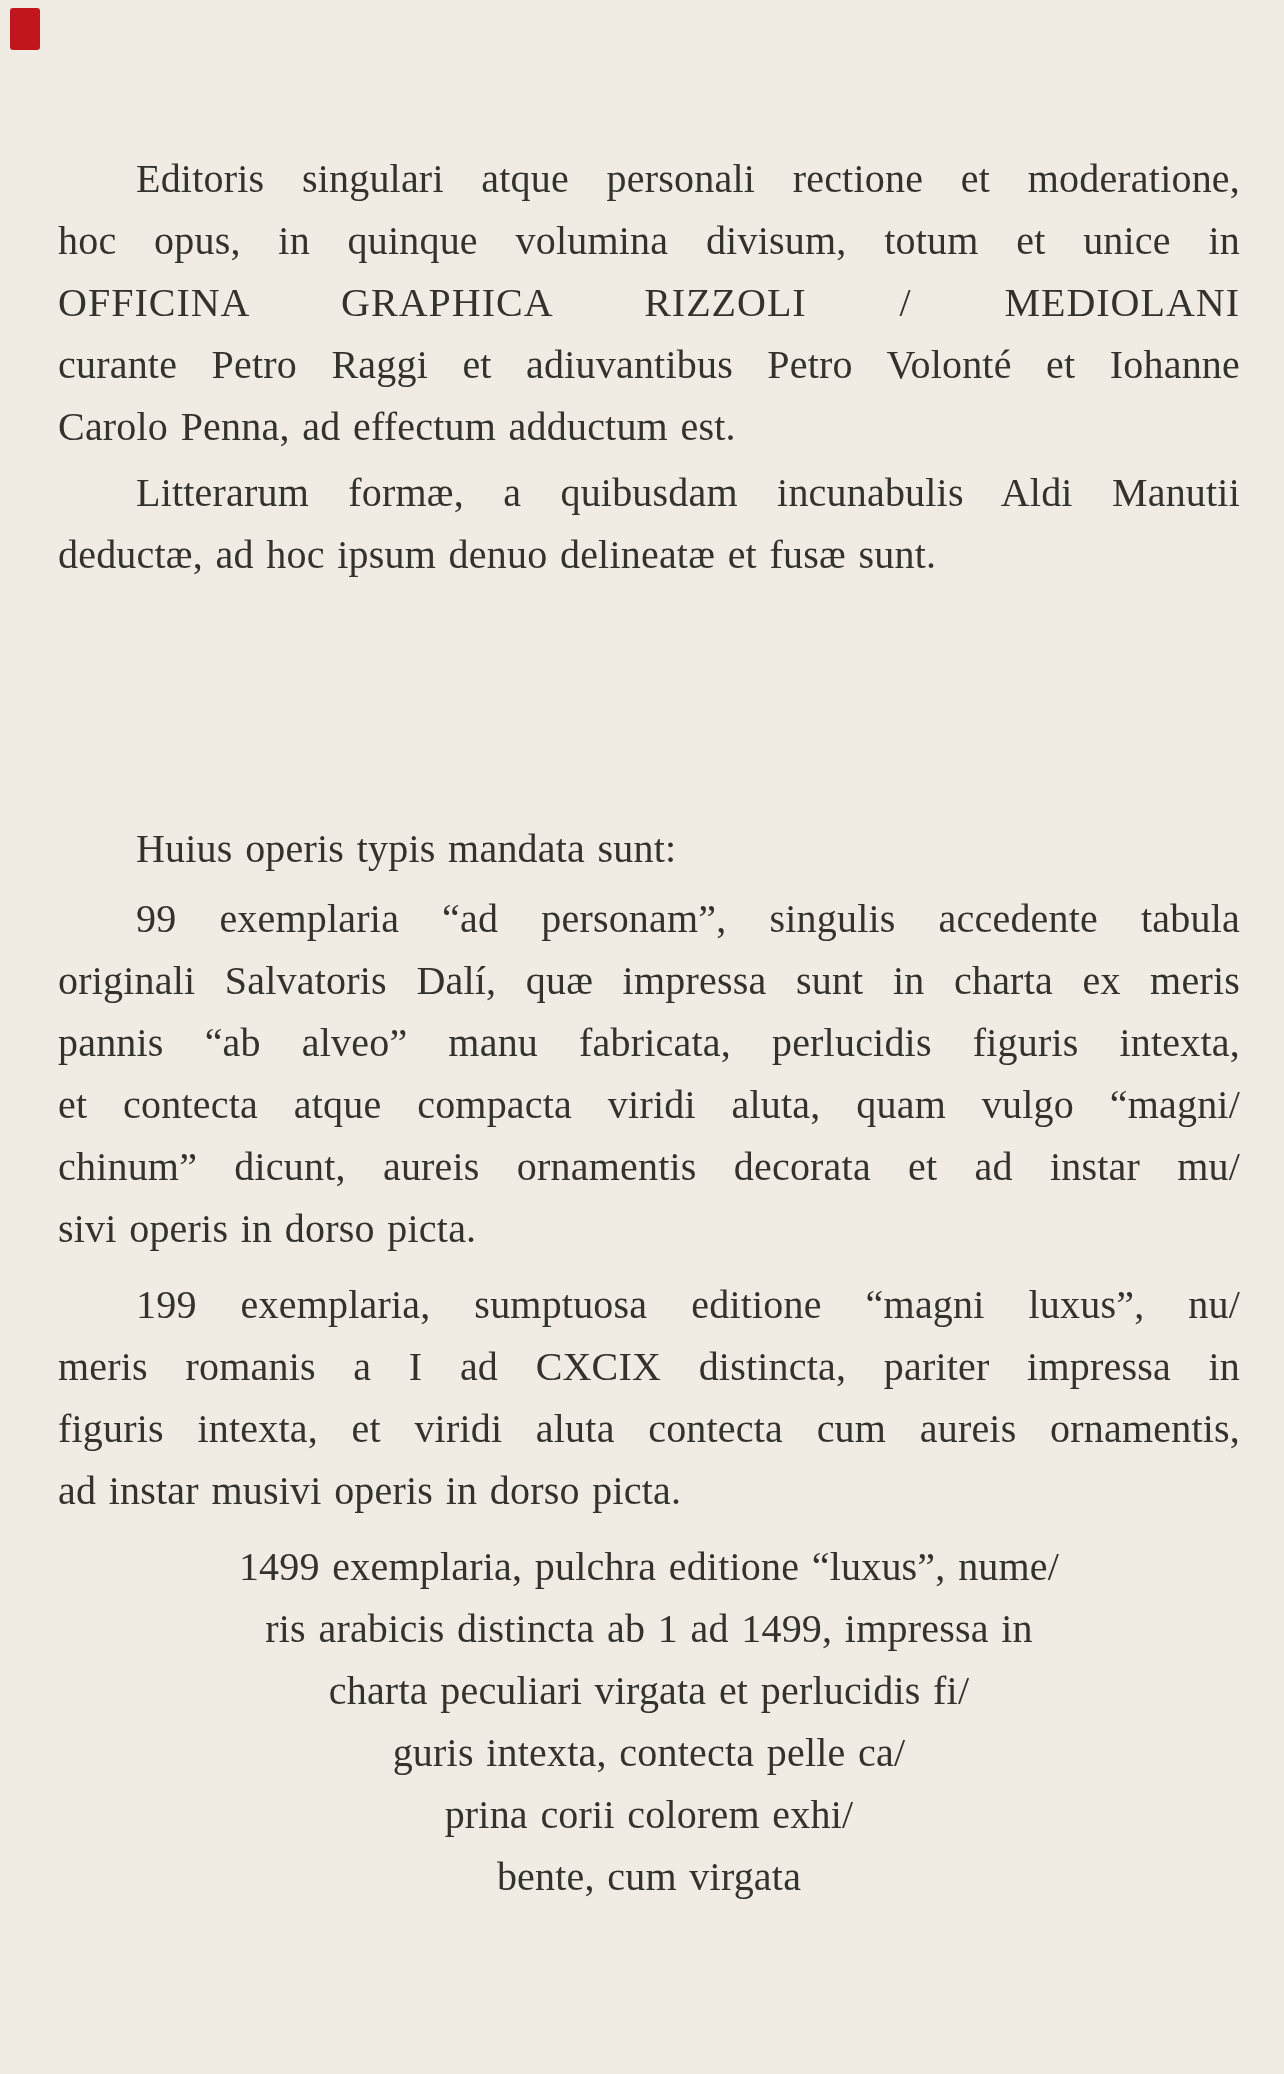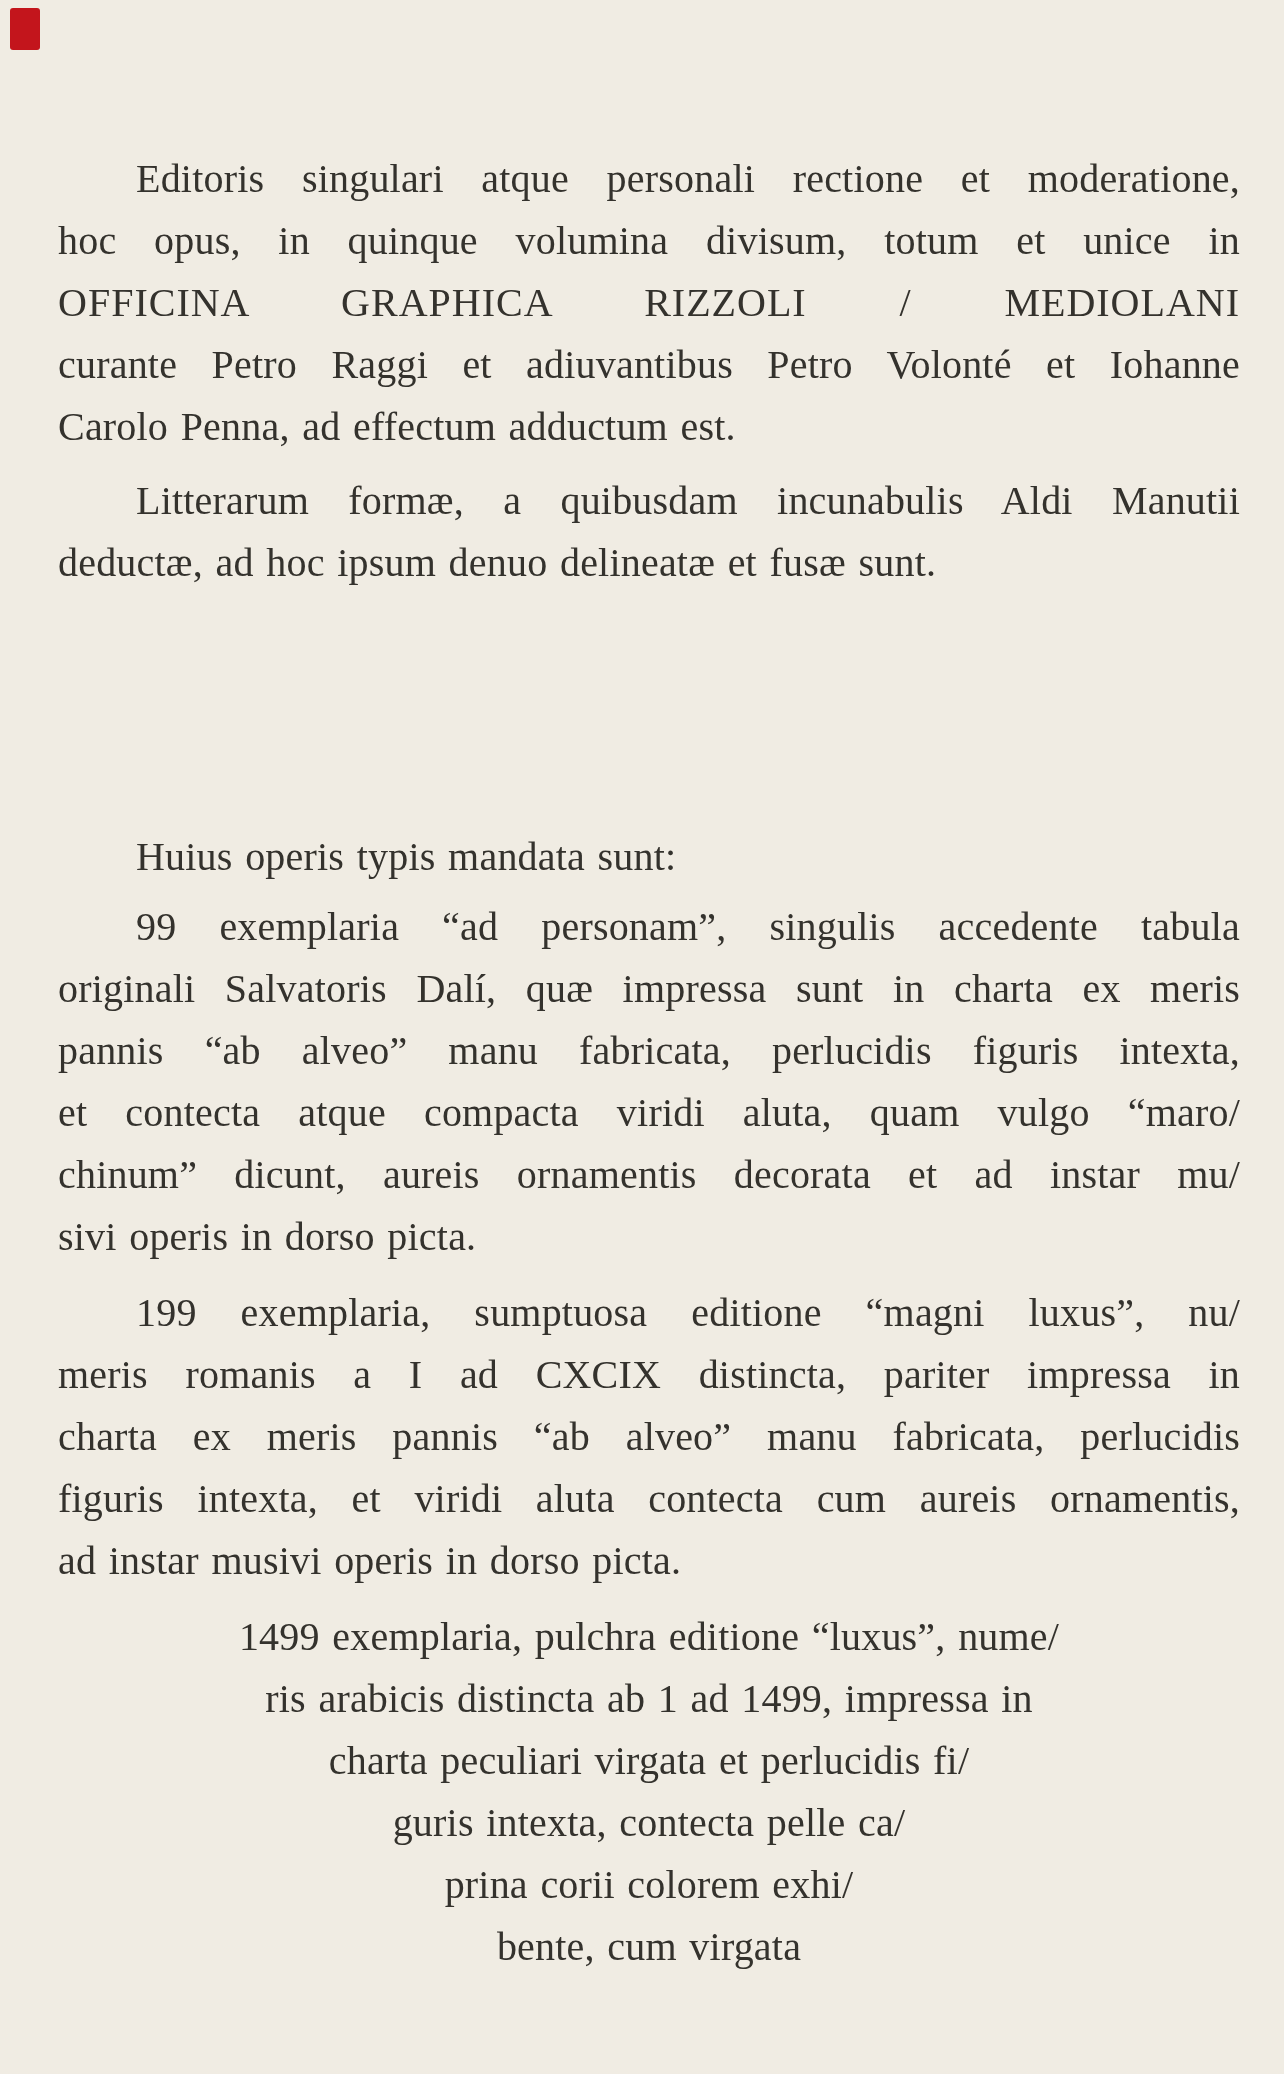--- a/index.html
+++ b/index.html
@@ -37,21 +37,21 @@
     text-align-last: justify;
     text-justify: inter-word;
     word-spacing: 0.06em;
     letter-spacing: 0.2px;
   }
   .line.last { text-align-last: left; }
   .line.natural { text-align: center; text-align-last: left; }
   .line.center { text-align: left; text-align-last: center; }
   .line.indent { padding-left: 78px; }
   .line.caps { font-size: 40px; letter-spacing: 1px; }
-  .p-typeface { margin-top: 12px; }
+  .p-typeface { margin-top: 4px; }
   .heading-block { margin-top: 232px; }
   .p-99 { margin-top: 8px; }
   .p-199 { margin-top: 14px; }
   .p-1499 { margin-top: 14px; }
 </style>
 </head>
 <body>
 
 <div class="page" style="background: rgb(240, 236, 227); color: rgb(52, 50, 45);">
 
@@ -71,29 +71,28 @@
   </div>
 
   <div class="heading-block">
     <div class="line indent natural">Huius operis typis mandata sunt:</div>
   </div>
 
   <div class="p-99">
     <div class="line indent">99 exemplaria “ad personam”, singulis accedente tabula</div>
     <div class="line">originali Salvatoris Dalí, quæ impressa sunt in charta ex meris</div>
     <div class="line">pannis “ab alveo” manu fabricata, perlucidis figuris intexta,</div>
-    <div class="line">et contecta atque compacta viridi aluta, quam vulgo “maro/</div>
+    <div class="line">et contecta atque compacta viridi aluta, quam vulgo “magni/</div>
     <div class="line">chinum” dicunt, aureis ornamentis decorata et ad instar mu/</div>
     <div class="line last">sivi operis in dorso picta.</div>
   </div>
 
   <div class="p-199">
     <div class="line indent">199 exemplaria, sumptuosa editione “magni luxus”, nu/</div>
     <div class="line">meris romanis a I ad CXCIX distincta, pariter impressa in</div>
-    <div class="line">charta ex meris pannis “ab alveo” manu fabricata, perlucidis</div>
     <div class="line">figuris intexta, et viridi aluta contecta cum aureis ornamentis,</div>
     <div class="line last">ad instar musivi operis in dorso picta.</div>
   </div>
 
   <div class="p-1499">
     <div class="line center">1499 exemplaria, pulchra editione “luxus”, nume/</div>
     <div class="line center">ris arabicis distincta ab 1 ad 1499, impressa in</div>
     <div class="line center">charta peculiari virgata et perlucidis fi/</div>
     <div class="line center">guris intexta, contecta pelle ca/</div>
     <div class="line center">prina corii colorem exhi/</div>

